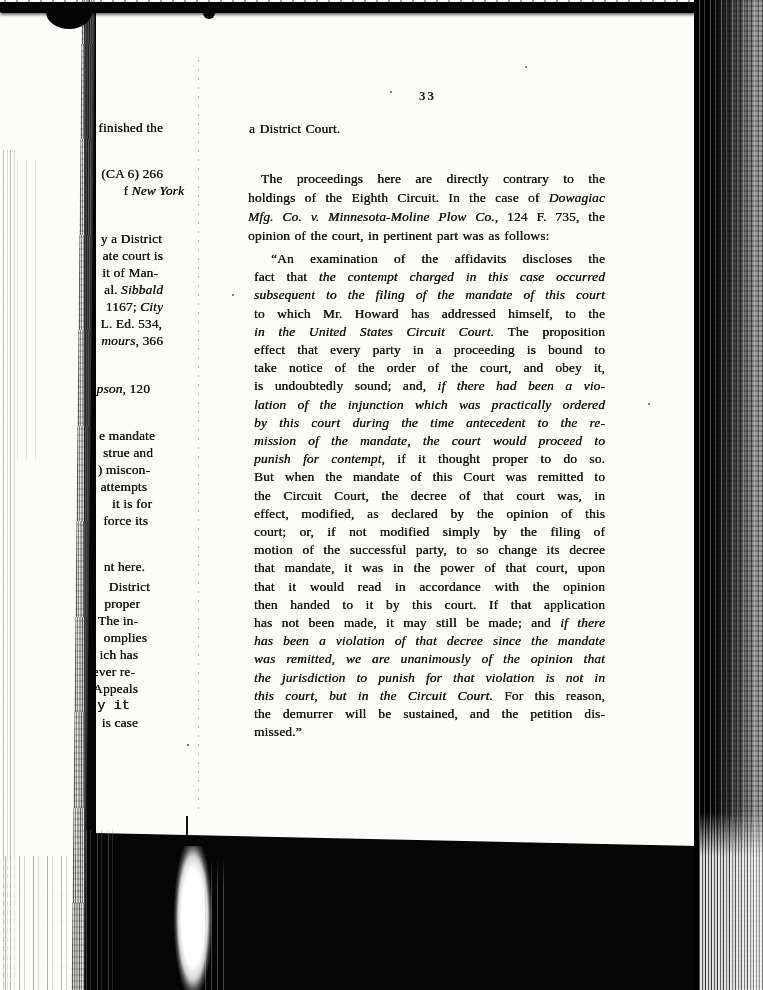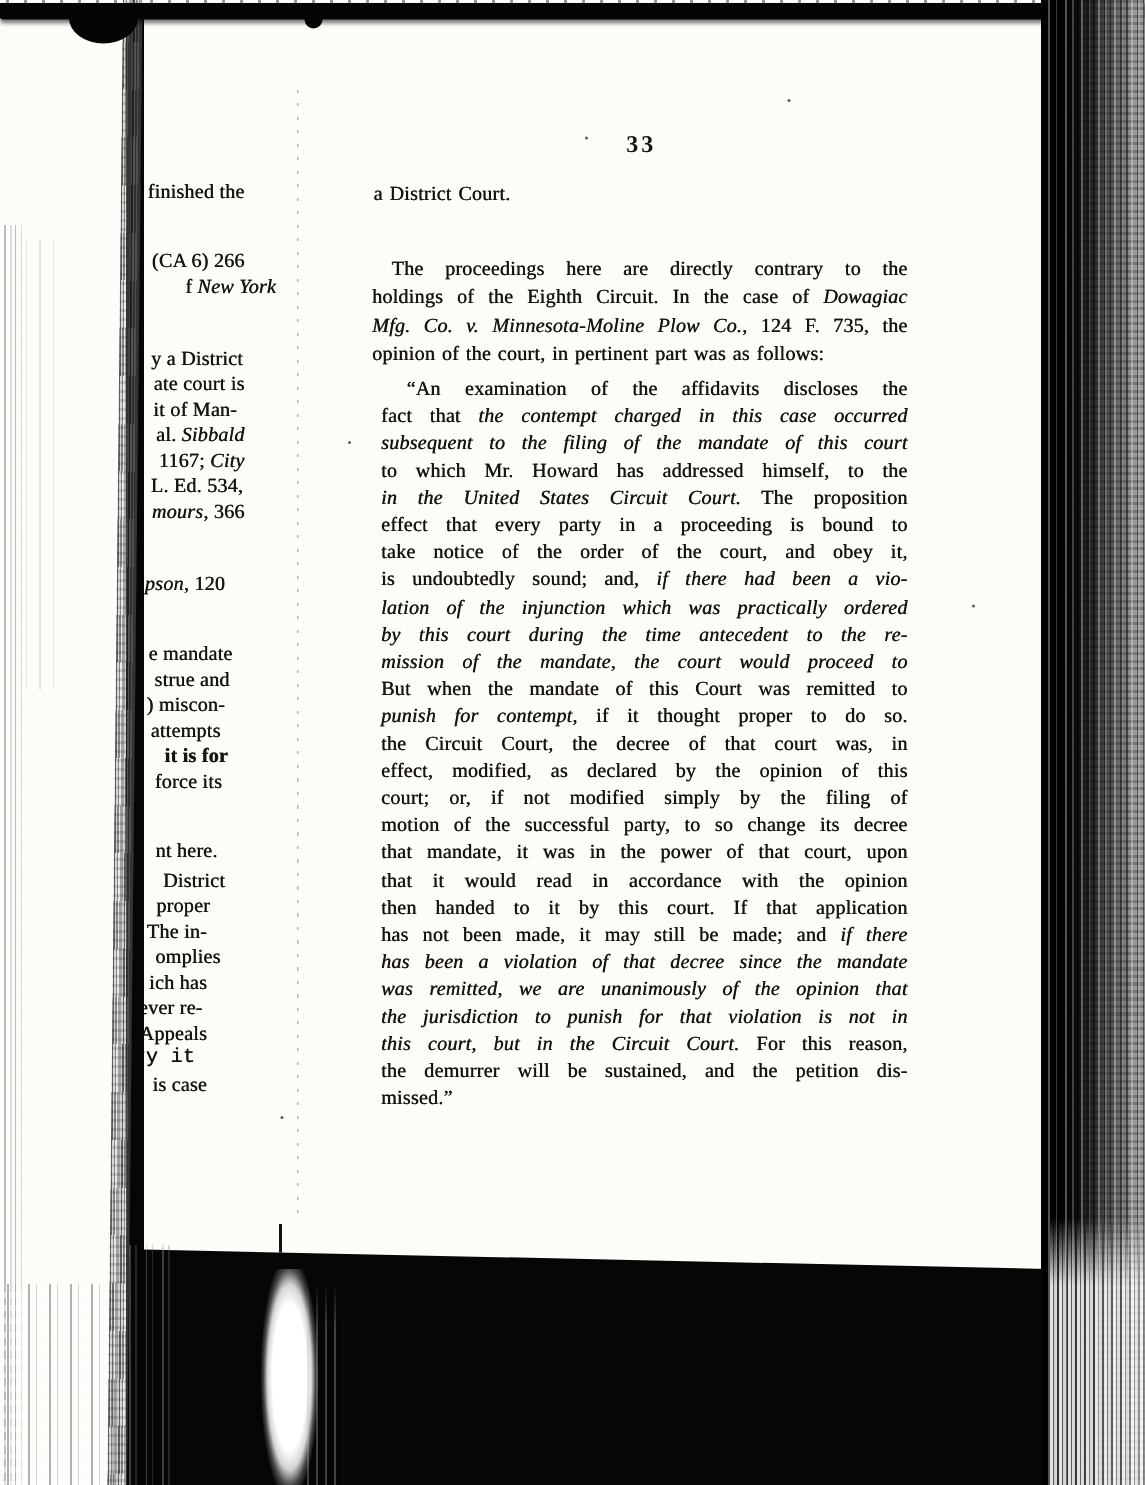--- a/index.html
+++ b/index.html
@@ -48,21 +48,21 @@
                repeating-linear-gradient(180deg,rgba(0,0,0,.22) 0 2px,transparent 2px 5px);}
   .right-band-fog{left:6px;top:812px;width:63px;height:178px;
     background:repeating-linear-gradient(90deg,rgba(250,250,250,.9) 0 2px,rgba(160,160,160,.55) 2px 3px,rgba(245,245,245,.85) 3px 5px,rgba(120,120,120,.4) 5px 6px);
     -webkit-mask-image:linear-gradient(180deg,transparent 0,#000 45px);
             mask-image:linear-gradient(180deg,transparent 0,#000 45px);}
 
   
   .page{left:96px;top:12px;width:602px;height:850px;background:var(--paper);
     clip-path:polygon(0 0,100% 0,100% 834px,0 821px);}
   .pageno{left:153px;top:76px;width:357px;text-align:center;
-    font-size:16px;letter-spacing:2px;font-weight:bold;}
+    font-size:13px;letter-spacing:2px;font-weight:bold;}
   .para{font-size:13.4px;line-height:19px;word-spacing:1px;letter-spacing:.15px;
     text-shadow:.3px 0 0 currentColor;}
   .p1{left:153px;top:107px;width:355px;}
   .p2{left:152px;top:157px;width:357px;}
   .quote{left:158px;top:238px;width:351px;line-height:18.2px;}
   .tline{text-align:justify;text-align-last:justify;white-space:nowrap;}
   .tline.tlast{text-align-last:left;}
   .p2 .tline:first-child{text-indent:13px;}
   .quote .tline:first-child{text-indent:17px;}
 
@@ -108,22 +108,22 @@
       <div class="tline">fact that <i>the contempt charged in this case occurred</i></div>
       <div class="tline"><i>subsequent to the filing of the mandate of this court</i></div>
       <div class="tline">to which Mr. Howard has addressed himself, to the</div>
       <div class="tline"><i>in the United States Circuit Court.</i> The proposition</div>
       <div class="tline">effect that every party in a proceeding is bound to</div>
       <div class="tline">take notice of the order of the court, and obey it,</div>
       <div class="tline">is undoubtedly sound; and, <i>if there had been a vio-</i></div>
       <div class="tline"><i>lation of the injunction which was practically ordered</i></div>
       <div class="tline"><i>by this court during the time antecedent to the re-</i></div>
       <div class="tline"><i>mission of the mandate, the court would proceed to</i></div>
+      <div class="tline"><i>punish for contempt,</i> if it thought proper to do so.</div>
       <div class="tline">But when the mandate of this Court was remitted to</div>
-      <div class="tline"><i>punish for contempt,</i> if it thought proper to do so.</div>
       <div class="tline">the Circuit Court, the decree of that court was, in</div>
       <div class="tline">effect, modified, as declared by the opinion of this</div>
       <div class="tline">court; or, if not modified simply by the filing of</div>
       <div class="tline">motion of the successful party, to so change its decree</div>
       <div class="tline">that mandate, it was in the power of that court, upon</div>
       <div class="tline">that it would read in accordance with the opinion</div>
       <div class="tline">then handed to it by this court. If that application</div>
       <div class="tline">has not been made, it may still be made; and <i>if there</i></div>
       <div class="tline"><i>has been a violation of that decree since the mandate</i></div>
       <div class="tline"><i>was remitted, we are unanimously of the opinion that</i></div>
@@ -150,21 +150,21 @@
     <div class="frag" style="top: 265px; right: 32px;">it of Man-</div>
     <div class="frag" style="top: 282px; right: 27px;">al. <i>Sibbald</i></div>
     <div class="frag" style="top: 299px; right: 27px;">1167; <i>City</i></div>
     <div class="frag" style="top: 316px; right: 28px;">L. Ed. 534,</div>
     <div class="frag" style="top: 333px; right: 27px;"><i>mours</i>, 366</div>
     <div class="frag" style="top: 381px; right: 40px; padding-left: 32px;"><i>pson</i>, 120</div>
     <div class="frag" style="top: 428px; right: 35px;">e mandate</div>
     <div class="frag" style="top: 445px; right: 37px;">strue and</div>
     <div class="frag" style="top: 462px; right: 40px;">) miscon-</div>
     <div class="frag" style="top: 479px; right: 43px;">attempts</div>
-    <div class="frag" style="top: 496px; right: 38px; font-weight: bold;">it is for</div>
+    <div class="frag" style="top: 496px; right: 38px;">it is for</div>
     <div class="frag" style="top: 513px; right: 42px;">force its</div>
     <div class="frag" style="top: 559px; right: 45px;">nt here.</div>
     <div class="frag" style="top: 579px; right: 40px;">District</div>
     <div class="frag" style="top: 596px; right: 50px;">proper</div>
     <div class="frag" style="top: 613px; right: 52px;">The in-</div>
     <div class="frag" style="top: 630px; right: 43px;">omplies</div>
     <div class="frag" style="top: 647px; right: 52px;">ich has</div>
     <div class="frag" style="top: 664px; right: 55px;">ever re-</div>
     <div class="frag" style="top: 681px; right: 52px;">Appeals</div>
     <div class="frag" style="top: 698px; right: 60px; font-family: Liberation Mono, monospace;">vary it</div>

